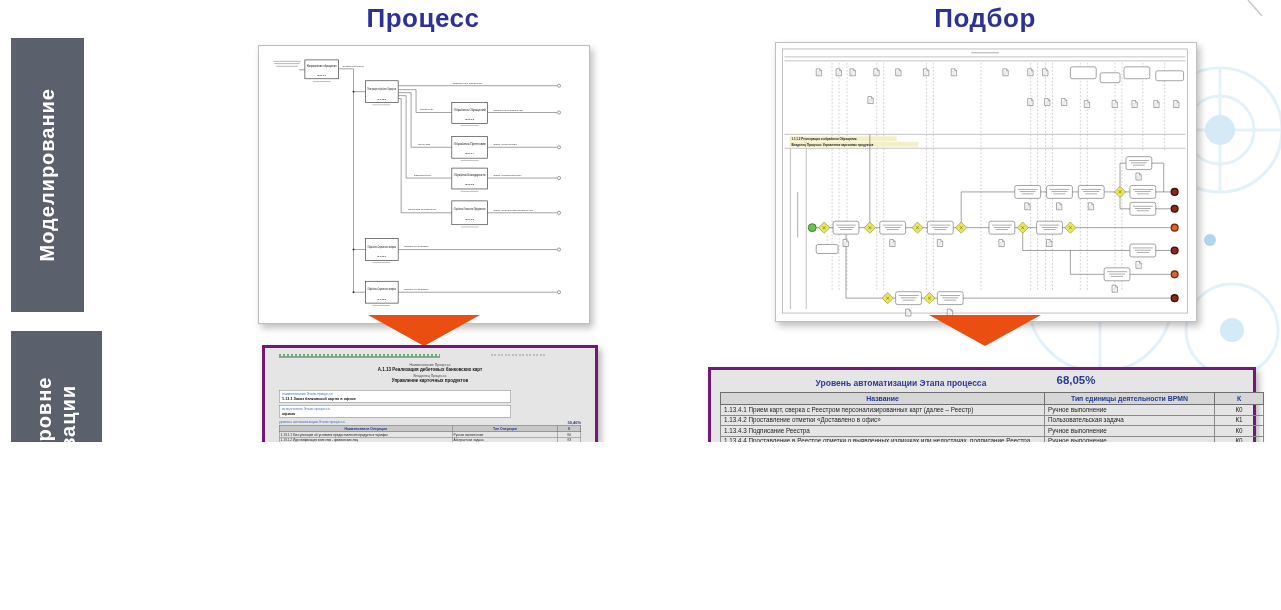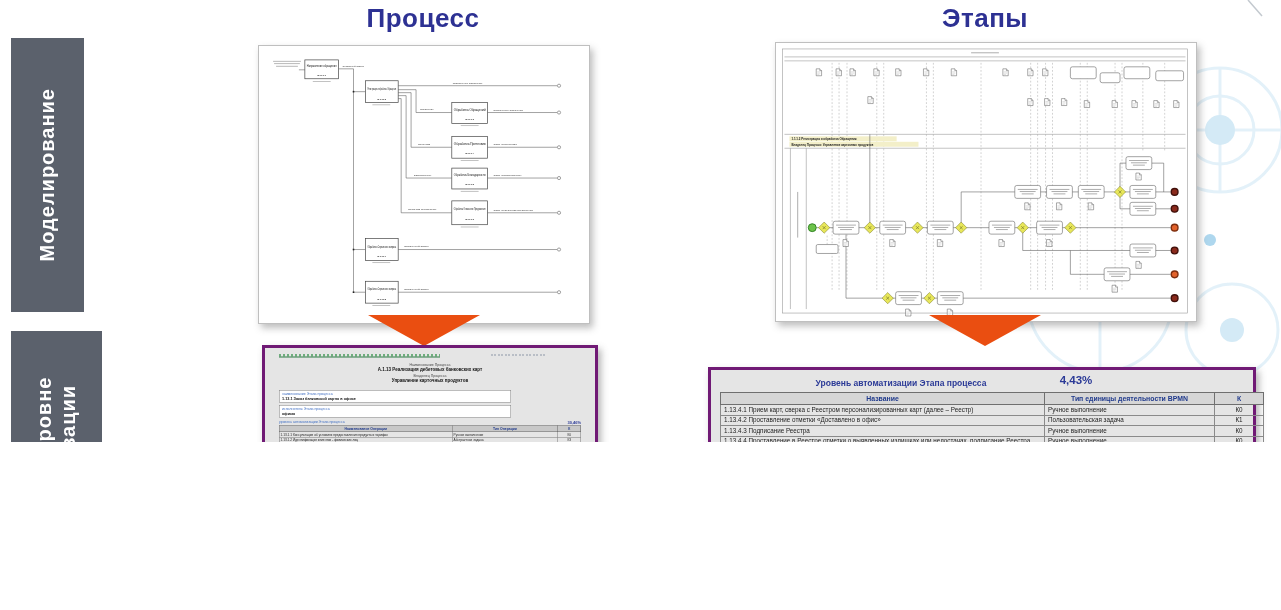--- a/index.html
+++ b/index.html
@@ -109,21 +109,21 @@
       <circle cx="528" cy="78" r="6"></circle>
         <circle cx="420" cy="215" r="4"></circle>
       <circle cx="590" cy="240" r="6"></circle>
         <circle cx="468" cy="385" r="4"></circle>
         <circle cx="402" cy="555" r="5"></circle>
     </g>
     <path d="M628,0 l14,16" stroke="#c3c9cf" stroke-width="1.5" fill="none"></path>
   </svg>
 
   <div class="col-header" id="hdr-process">Процесс</div>
-  <div class="col-header" id="hdr-stages">Этапы</div>
+  <div class="col-header" id="hdr-stages">Подбор</div>
 
   <div class="side-label" id="side-modeling">
     <span>Моделирование</span>
   </div>
   <div class="side-label" id="side-report">
     <span>Отчёт об уровне автоматизации</span>
   </div>
 
   <div class="panel" id="panel-flowchart">
     <svg viewBox="0 0 330 277" width="328" height="275">
@@ -504,21 +504,21 @@
             <div class="flab">исполнитель Этапа процесса</div>
             <div class="fval"></div>
           </div>
         </div>
       </div>
     </div>
   </div>
 
   <div class="doc" id="doc-right">
     <div class="dr-title">Уровень автоматизации Этапа процесса</div>
-    <div class="dr-percent">4,43%</div>
+    <div class="dr-percent">68,05%</div>
     <table class="rtab">
       <thead>
         <tr>
           <th class="c1">Название</th>
           <th class="c2">Тип единицы деятельности BPMN</th>
           <th class="c3">К</th>
         </tr>
       </thead>
       <tbody>
           <tr>

